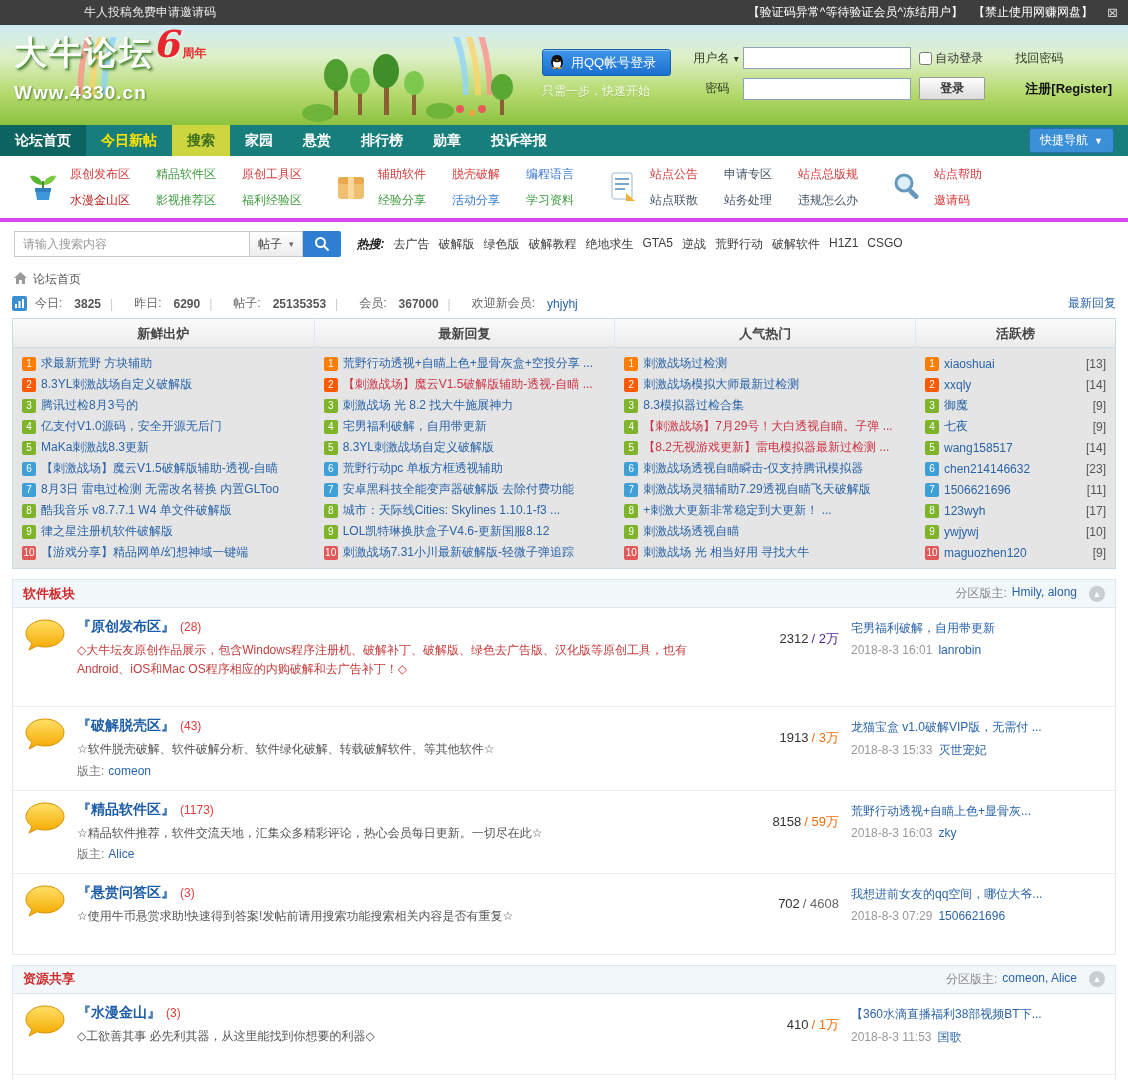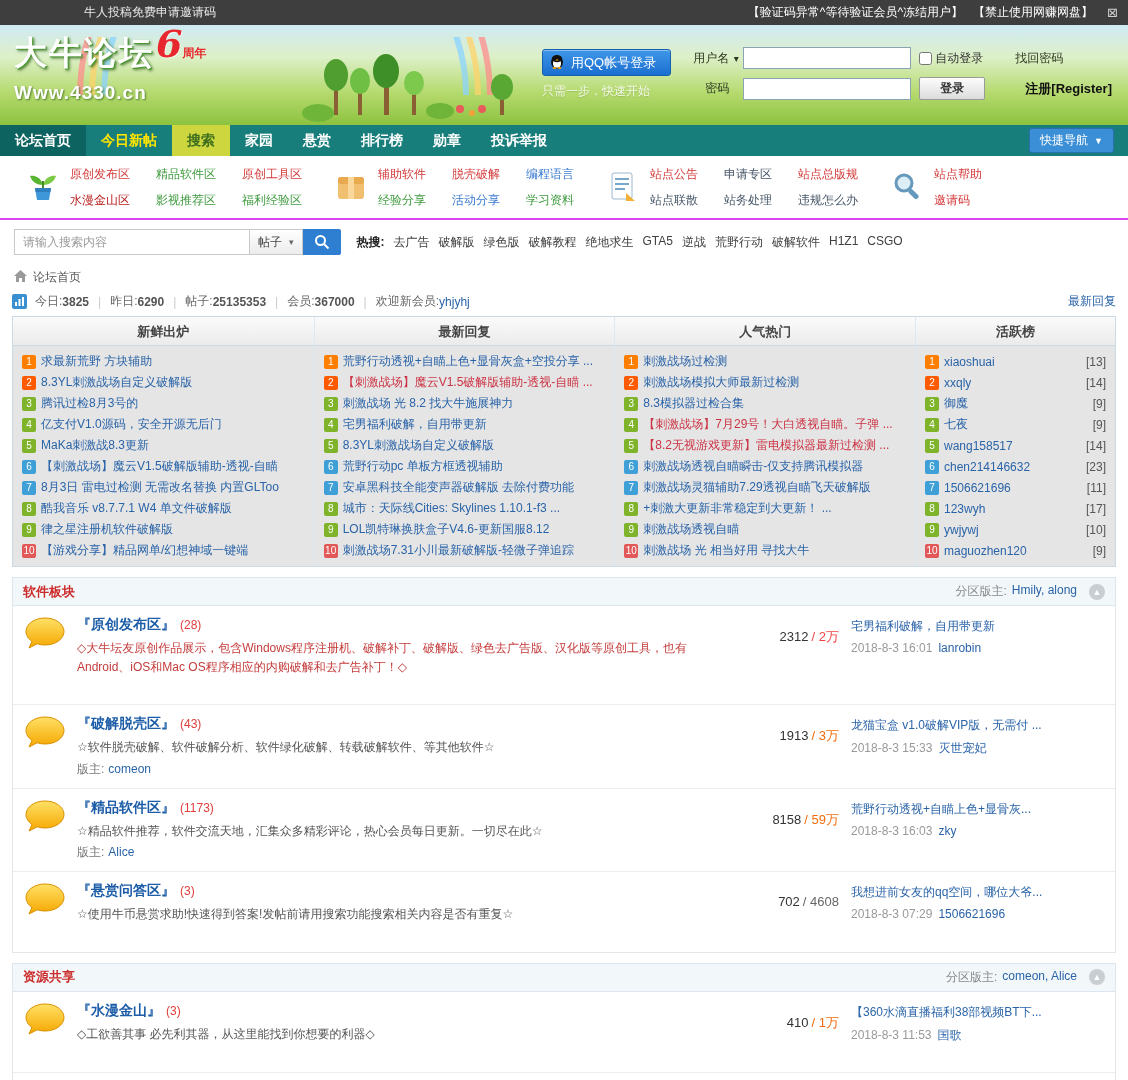--- a/index.html
+++ b/index.html
@@ -50,48 +50,48 @@
 
   
   .mainnav { height:31px; background:#187e7b; display:flex; align-items:center; }
   .nav-list { display:flex; margin:0; padding:0; list-style:none; height:31px; }
   .nav-item { padding:0 15px; line-height:31px; font-size:14px; font-weight:bold; color:#fff; cursor:pointer; white-space:nowrap; }
   .quicknav { margin-left:auto; margin-right:14px; background:#3b8fd6; border:1px solid #2b6fae; border-radius:3px;
     color:#fff; padding:3px 10px; display:flex; align-items:center; gap:6px; cursor:pointer; }
   .qn-caret { font-size:9px; }
 
   
-  .subnav { background:#fff; border-bottom:2px solid #d946ef; display:flex; align-items:center;
+  .subnav { background:#fff; border-bottom:4px solid #d946ef; display:flex; align-items:center;
     gap:32px; padding:10px 0 10px 26px; }
   .sn-group { display:flex; align-items:center; gap:10px; }
   .sn-grid { display:grid; grid-auto-flow:column; grid-template-rows:repeat(2,16px); row-gap:10px; column-gap:26px; }
   .sn-link { font-size:12px; white-space:nowrap; }
 
   
   .searchrow { display:flex; align-items:center; padding:9px 14px 8px; }
   .s-input { width:236px; height:26px; border:1px solid #c9c9c9; padding:0 8px; font-size:12px; color:#333; }
   .s-input::placeholder { color:#9a9a9a; }
   .s-scope { height:26px; border:1px solid #c9c9c9; border-left:none; background:linear-gradient(#fff,#ececec);
     display:flex; align-items:center; gap:7px; padding:0 8px; color:#444; cursor:pointer; }
   .s-caret { font-size:9px; color:#666; }
   .s-btn { height:26px; width:38px; border:none; background:#2e7fd2; display:flex; align-items:center;
     justify-content:center; cursor:pointer; border-radius:0 2px 2px 0; }
   .hot { margin-left:16px; display:flex; align-items:center; gap:9px; color:#333; white-space:nowrap; }
-  .hot-label { font-weight:bold; color:#222; }
+  .hot-label { font-weight:bold; color:#222;font-style:italic; }
   .hot-links { display:flex; gap:9px; }
   .hot-link { color:#404040; }
 
   
   .breadcrumb { display:flex; align-items:center; gap:6px; padding:6px 14px 4px; color:#555; }
   .bc-link { color:#555; }
 
   
   .statsrow { margin:3px 12px 6px; display:flex; align-items:center; color:#666; }
   .chart-icon { margin-right:8px; display:inline-flex; }
-  .stat { display:flex; align-items:center; gap:0; }
+  .stat { display:flex; align-items:center; gap:12px; }
   .stat + .stat::before { content:"|"; color:#ccc; margin:0 9px; }
   .stat b { color:#555; }
   .stat .newname { color:#2a64a8; }
   .latest { margin-left:auto; color:#2a64a8; }
 
   
   .fourcol { margin:0 12px; border:1px solid #cadbe6; display:grid; grid-template-columns:1fr 1fr 1fr 200px; background:#e5e5e5; }
   .col { min-width:0; }
   .col + .col { border-left:1px solid #dde9f1; }
   .col-h { height:29px; line-height:29px; text-align:center; font-size:13px; font-weight:bold; color:#444;
@@ -632,21 +632,21 @@
               </svg>
             </span>
             <div class="f-main">
               <div class="f-titleline">
               <a class="f-title">『原创发布区』</a>
               <span class="f-count">(28)</span>
             </div>
               <div class="f-desc" style="color: rgb(196, 60, 60);">◇大牛坛友原创作品展示，包含Windows程序注册机、破解补丁、破解版、绿色去广告版、汉化版等原创工具，也有Android、iOS和Mac OS程序相应的内购破解和去广告补丁！◇</div>
               <div class="f-mod"><span></span><a class="f-mod-name"></a></div>
             </div>
-            <div class="f-stats"><span>2312</span><span class="f-posts" style="color: #ef4444;">/ 2万</span></div>
+            <div class="f-stats"><span>2312</span><span class="f-posts" style="color: #4c1d95;">/ 2万</span></div>
             <div class="f-last">
               <a class="f-last-title">宅男福利破解，自用带更新</a>
               <div class="f-last-meta"><span>2018-8-3 16:01</span><a class="f-last-user">lanrobin</a></div>
             </div>
           </div>
         <div class="forum-row">
             <span class="f-icon">
               <svg width="40" height="36" viewBox="0 0 40 36">
                 <defs>
                   <linearGradient id="gb" x1="0" y1="0" x2="0" y2="1">

